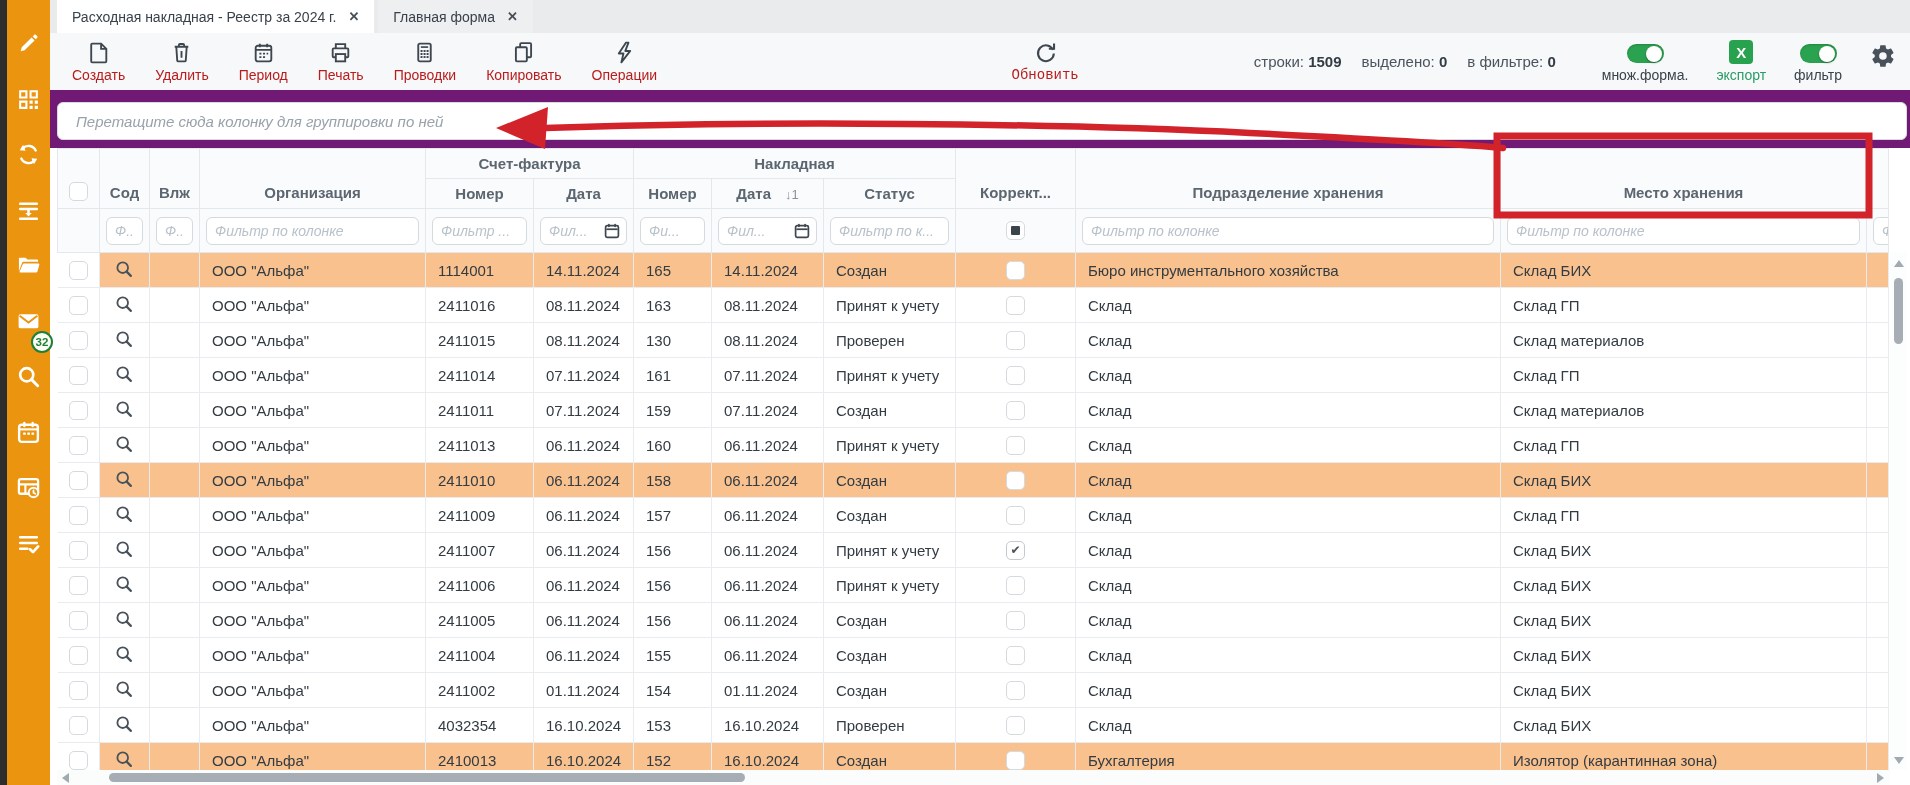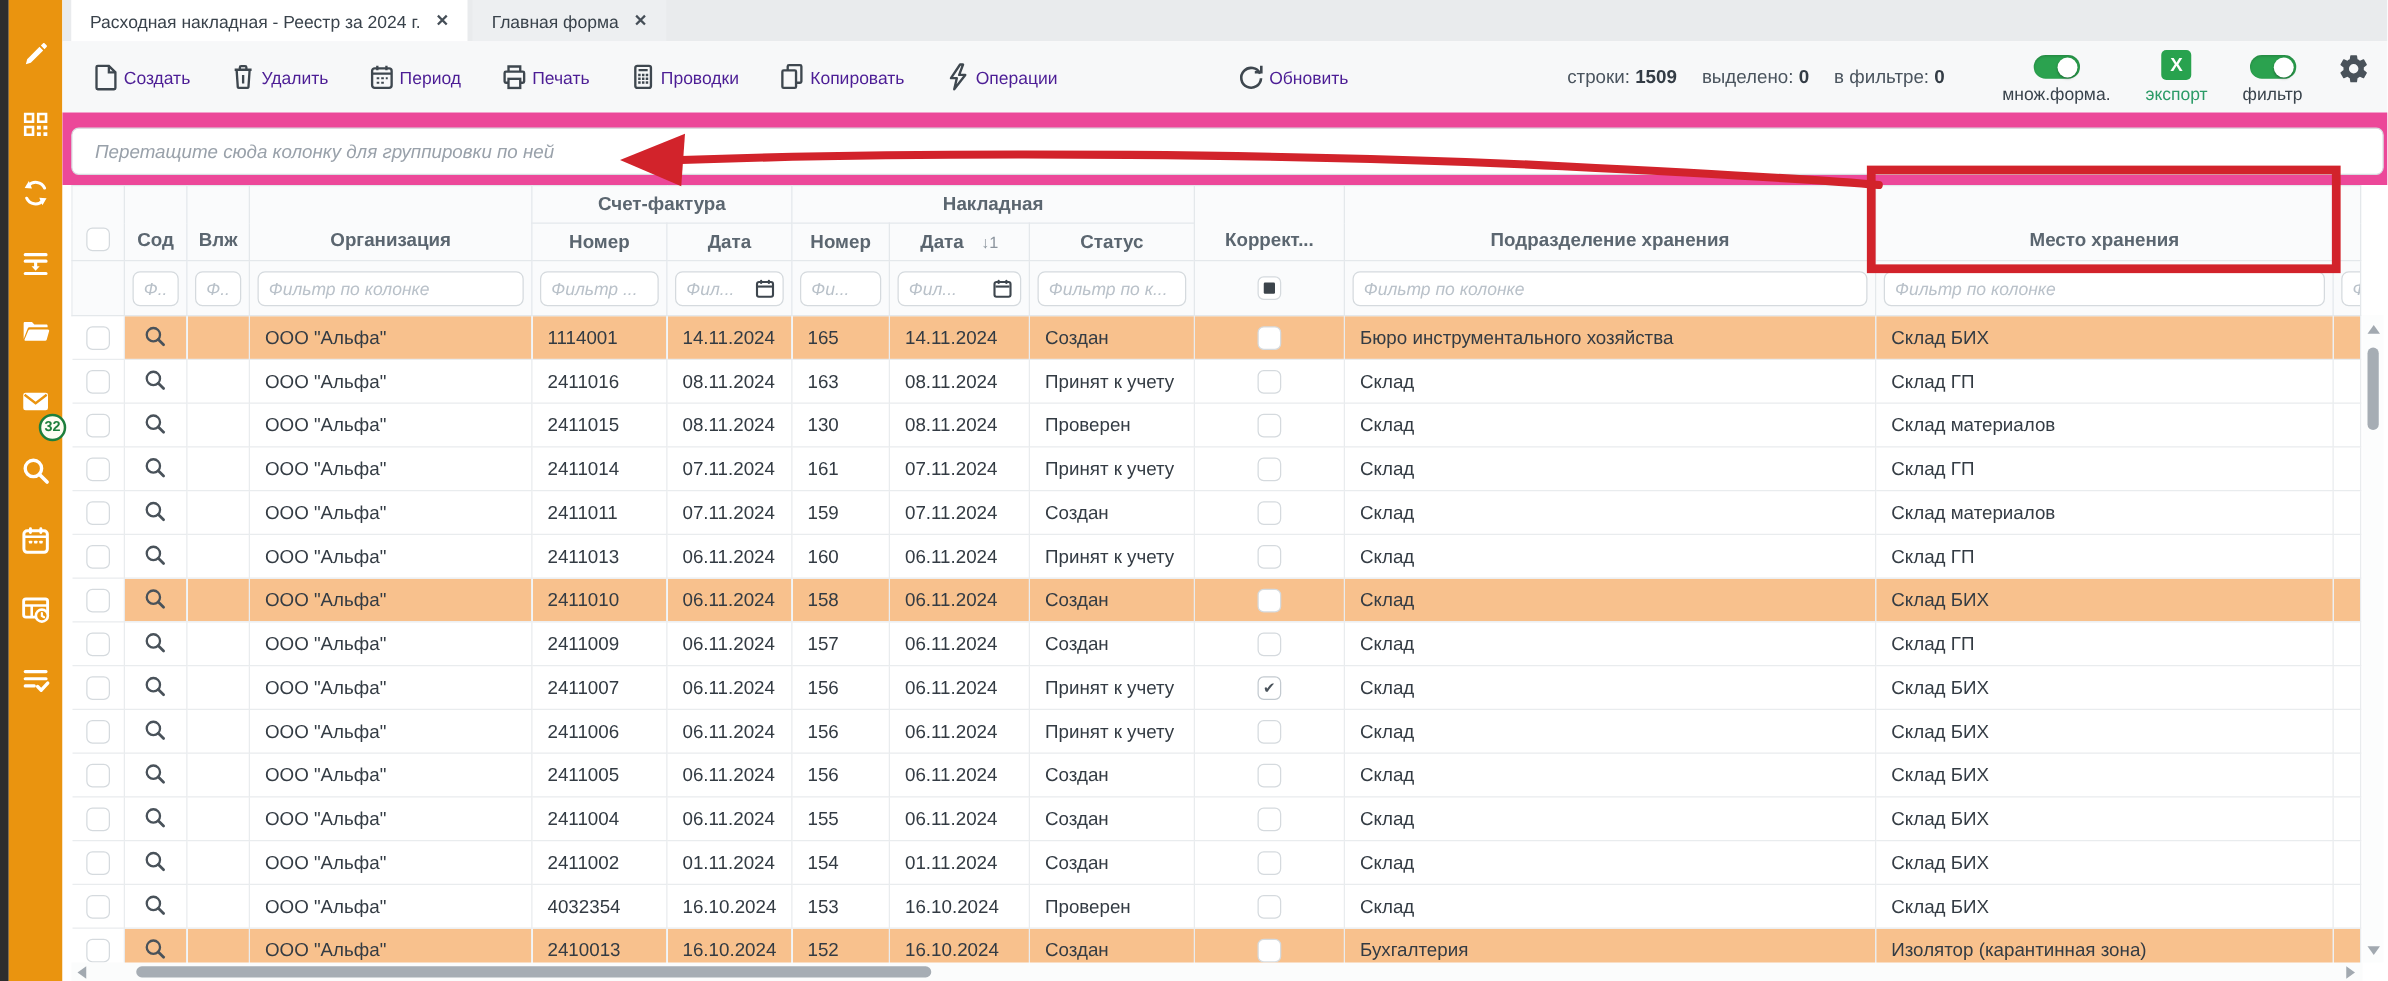--- a/index.html
+++ b/index.html
@@ -20,39 +20,39 @@
   
   .main { flex:1; display:flex; flex-direction:column; min-width:0; background:#fff; }
 
   .tabbar { height:33px; flex:0 0 33px; background:#e9ebed; display:flex; align-items:stretch; padding-left:7px; }
   .tab { display:flex; align-items:center; gap:12px; padding:0 15px; font-size:14px; color:#39424b; cursor:default; white-space:nowrap;justify-content:center; }
   .tab.active { background:#ffffff; }
   .tab.inactive { background:#edeff1; margin-left:4px; }
   .tab .close { font-size:13px; font-weight:bold; color:#454e57; }
 
   .toolbar { height:57px; flex:0 0 57px; background:#f7f8f9; display:flex; align-items:center; padding-left:22px; }
-  .tbtn { display:flex; flex-direction:row; align-items:center; gap:2px; margin-right:30px;
-          font-size:14px; color:#4c1d95; white-space:nowrap; }
+  .tbtn { display:flex; flex-direction:column; align-items:center; gap:2px; margin-right:30px;
+          font-size:14px; color:#b91c1c; white-space:nowrap; }
   .tbtn svg { width:25px; height:25px; stroke:#3e474f; }
-  .tbtn.refresh { margin-left:auto; margin-right:0; }
+  .tbtn.refresh { margin-left:auto; margin-right:0;font-family:Liberation Mono, monospace; }
   .stats { display:flex; gap:20px; margin-left:175px; font-size:15px; color:#4a545e; white-space:nowrap; }
   .stat b { color:#333c45;margin-top:40px; }
   .right-cluster { display:flex; align-items:flex-end; gap:28px; margin-left:46px; margin-right:14px; }
   .toggle-item { display:flex; flex-direction:column; align-items:center; gap:4px; font-size:14px; color:#39434c; }
   .toggle { width:37px; height:19px; border-radius:10px; background:#2ba24f; position:relative;
             box-shadow:inset 0 1px 2px rgba(0,0,0,.18); }
   .toggle .knob { position:absolute; right:1.5px; top:1.5px; width:16px; height:16px; border-radius:50%;
                   background:#fff; box-shadow:0 1px 2px rgba(0,0,0,.35); }
   .excel-item { display:flex; flex-direction:column; align-items:center; gap:3px; font-size:14px; color:#2b9b67; }
   .excel-badge { width:24px; height:24px; border-radius:4px; background:#28a24e; color:#fff;
                  font-weight:bold; font-size:15px; display:flex; align-items:center; justify-content:center; }
   .gear { margin-bottom:10px; }
   .gear svg { width:26px; height:26px; fill:#49525a; }
 
-  .groupbar { height:58px; flex:0 0 58px; background:#ec4899; padding:12px 3px 0 7px; }
+  .groupbar { height:58px; flex:0 0 58px; background:#701a75; padding:12px 3px 0 7px; }
   .groupbox { height:38px; border:1px solid #d8dce0; border-radius:6px; background:#fff;
               display:flex; align-items:center; padding-left:18px;
               font-style:italic; font-size:15px; color:#99a1aa; }
 
   
   .grid { position:relative; flex:1; margin-left:7px; margin-right:3px; overflow:hidden; }
   table { border-collapse:collapse; table-layout:fixed; width:1831px; }
   thead th, thead td { background:#fafbfc; border:1px solid #e4e8eb; }
   thead th { font-weight:600; color:#5b6670; font-size:15px; text-align:center; }
   tr.r-groups th { height:30px; }

